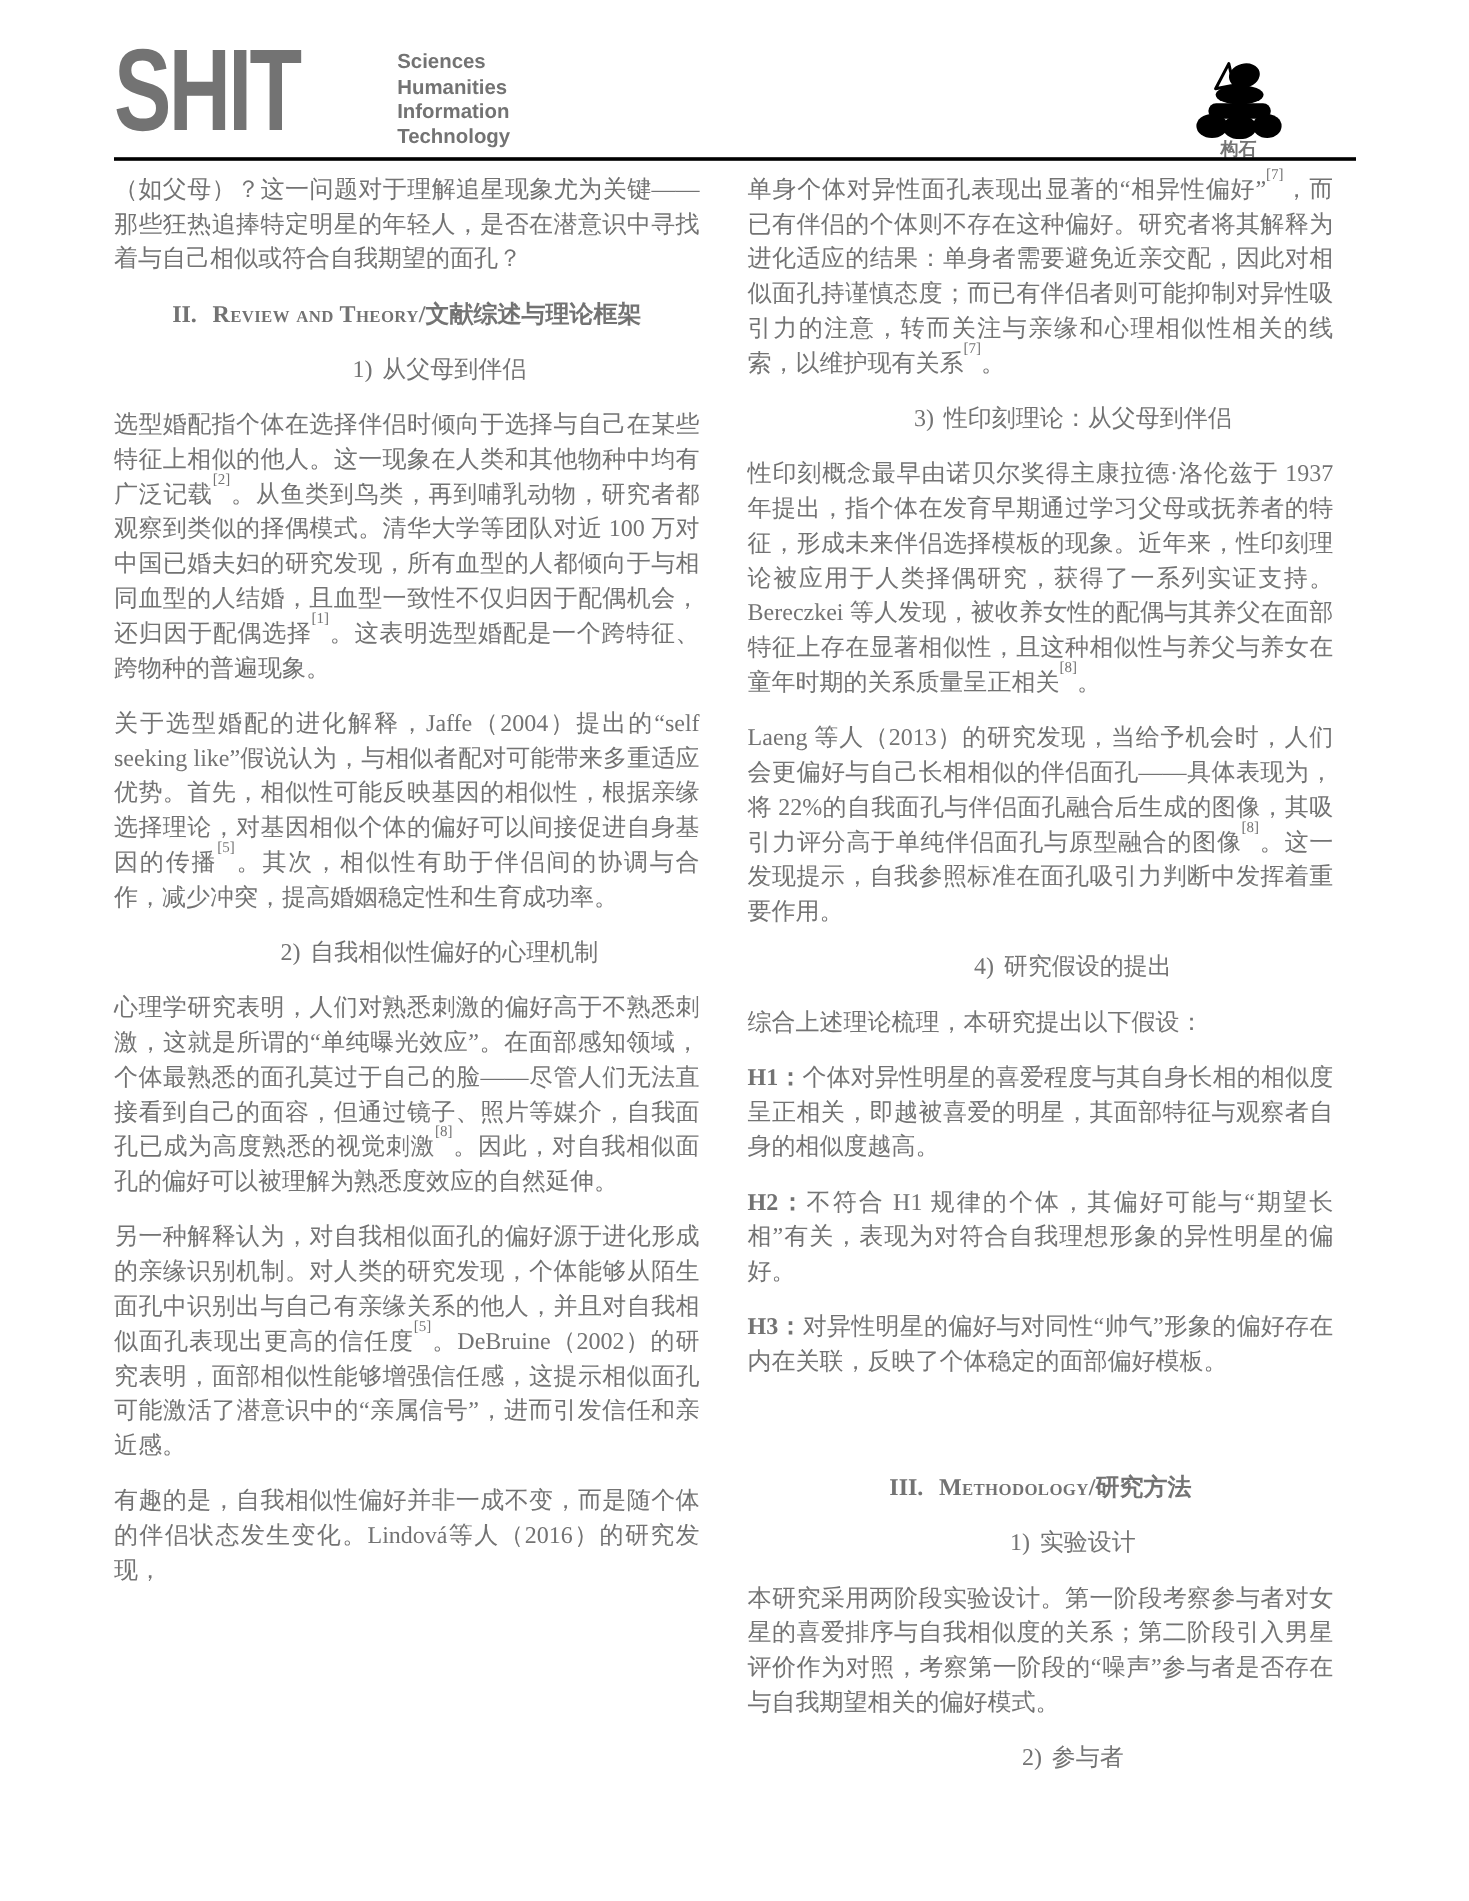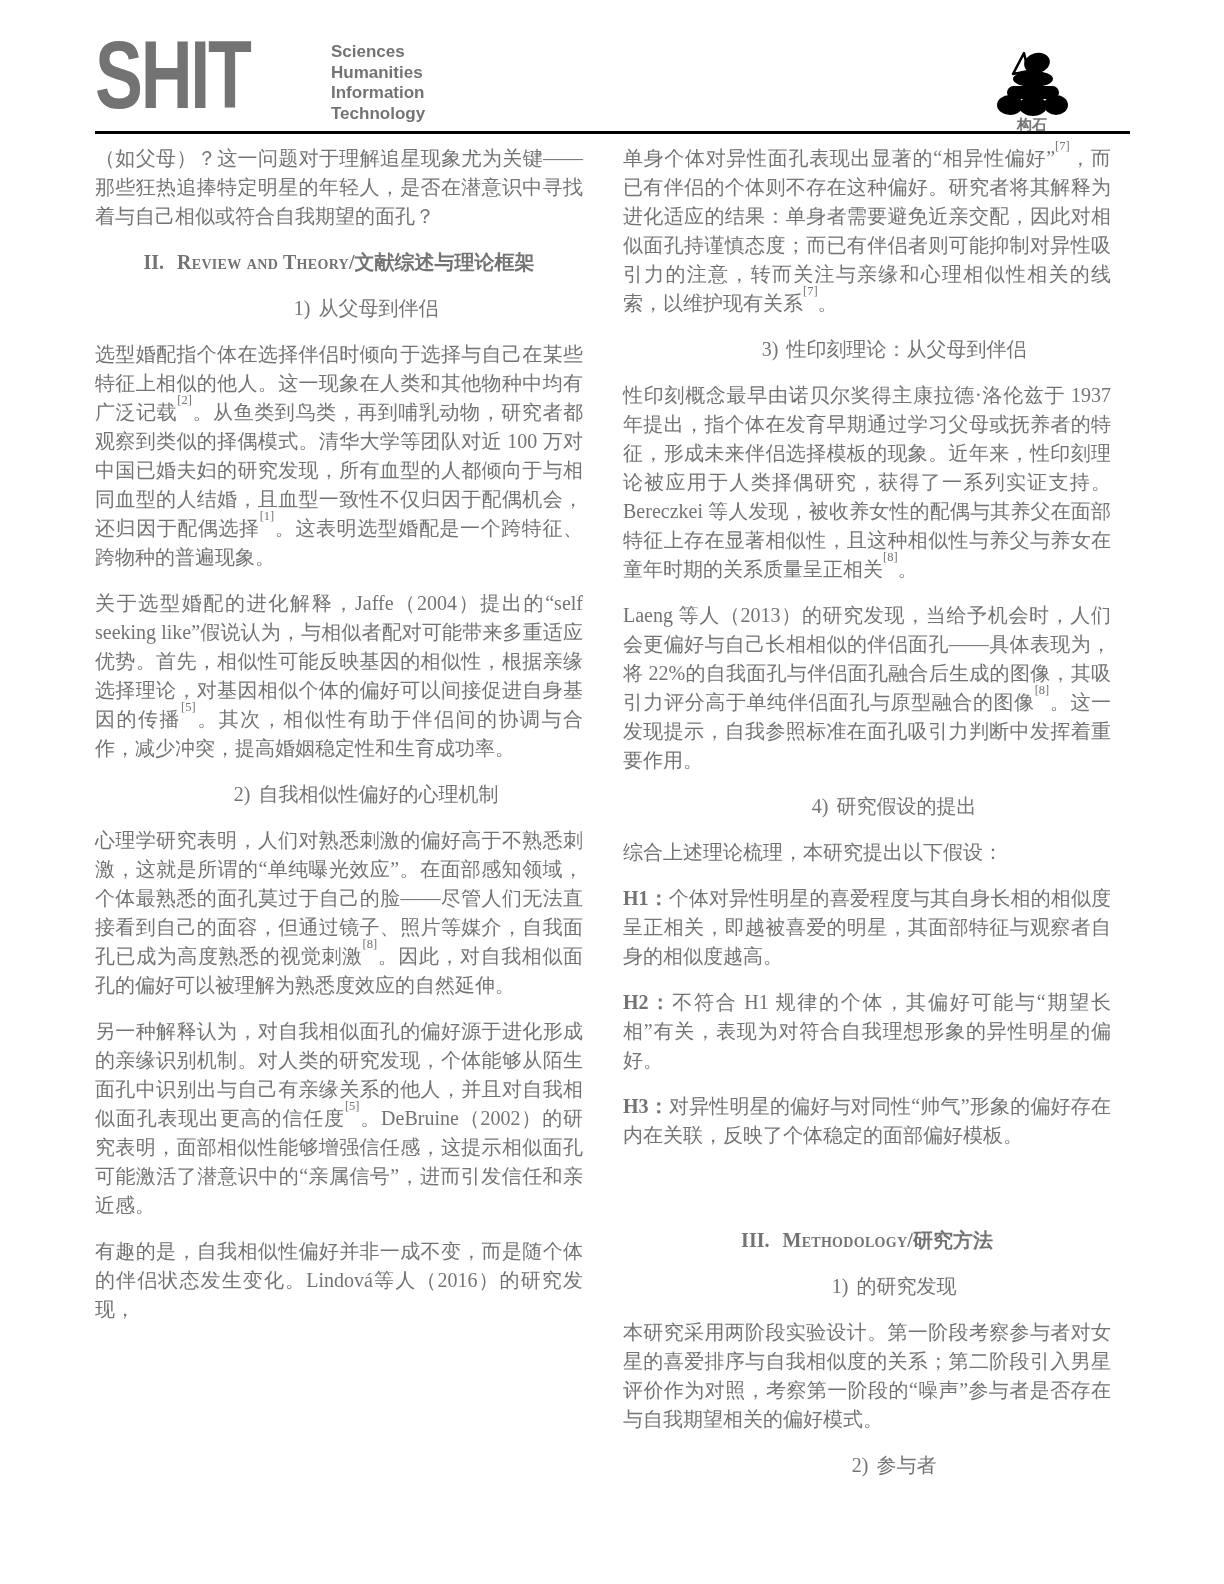--- a/index.html
+++ b/index.html
@@ -92,21 +92,21 @@
         <span class="subnum">4)</span><span>研究假设的提出</span>
       </div>
       <p class="para">综合上述理论梳理，本研究提出以下假设：</p>
       <p class="para"><b>H1：</b>个体对异性明星的喜爱程度与其自身长相的相似度呈正相关，即越被喜爱的明星，其面部特征与观察者自身的相似度越高。</p>
       <p class="para"><b>H2：</b>不符合 H1 规律的个体，其偏好可能与“期望长相”有关，表现为对符合自我理想形象的异性明星的偏好。</p>
       <p class="para"><b>H3：</b>对异性明星的偏好与对同性“帅气”形象的偏好存在内在关联，反映了个体稳定的面部偏好模板。</p>
       <div class="section spaced">
         <span class="secnum">III.</span><span class="sc">Methodology</span><span>/研究方法</span>
       </div>
       <div class="sub">
-        <span class="subnum">1)</span><span>的研究发现</span>
+        <span class="subnum">1)</span><span>实验设计</span>
       </div>
       <p class="para">本研究采用两阶段实验设计。第一阶段考察参与者对女星的喜爱排序与自我相似度的关系；第二阶段引入男星评价作为对照，考察第一阶段的“噪声”参与者是否存在与自我期望相关的偏好模式。</p>
       <div class="sub">
         <span class="subnum">2)</span><span>参与者</span>
       </div>
     </div>
 
   </div>
 </div>
 

